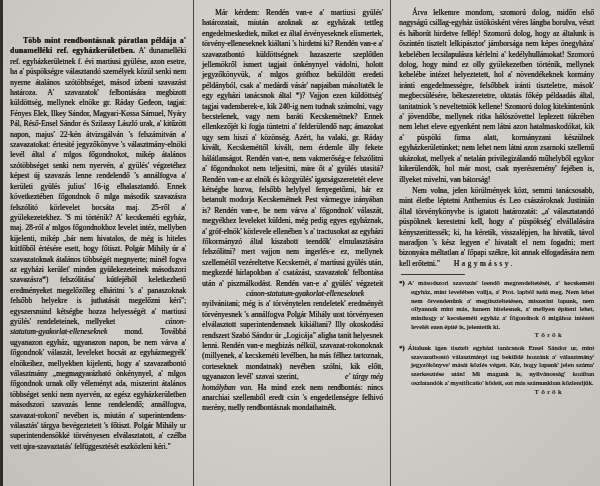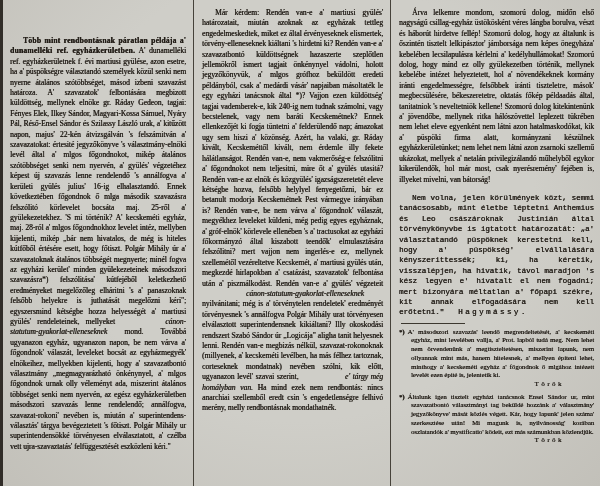--- a/index.html
+++ b/index.html
@@ -28,21 +28,21 @@
     font-size:7.6px;
     line-height:10.4px;
     text-align:justify;
     letter-spacing:-0.05px;
     text-shadow:0.35px 0 0 currentColor; 
   }
   .col1{flex:0 0 193px;padding:36px 7px 4px 10px;}
   .col2{flex:0 0 196px;padding:8px 7px 4px 8px;}
   .col3{flex:1 1 auto;padding:8px 6px 4px 8px;}
   .para{margin:0;text-indent:13px;}
-  .para + .para{margin-top:8px;font-family:Liberation Mono, monospace;}
+  .para + .para{margin-top:1px;}
   .lead{font-weight:bold;letter-spacing:.2px;}
   .it{font-style:italic;padding-left:44px;}
   .sig{letter-spacing:2.4px;margin-left:14px;white-space:nowrap;}
   .fnrule{
     width:64px;height:1px;background:#3c382f;
     margin:5px 0 4px 2px;
   }
   .footnote{
     font-size:6.8px;line-height:8.7px;
     padding-left:12px;text-indent:-12px;

